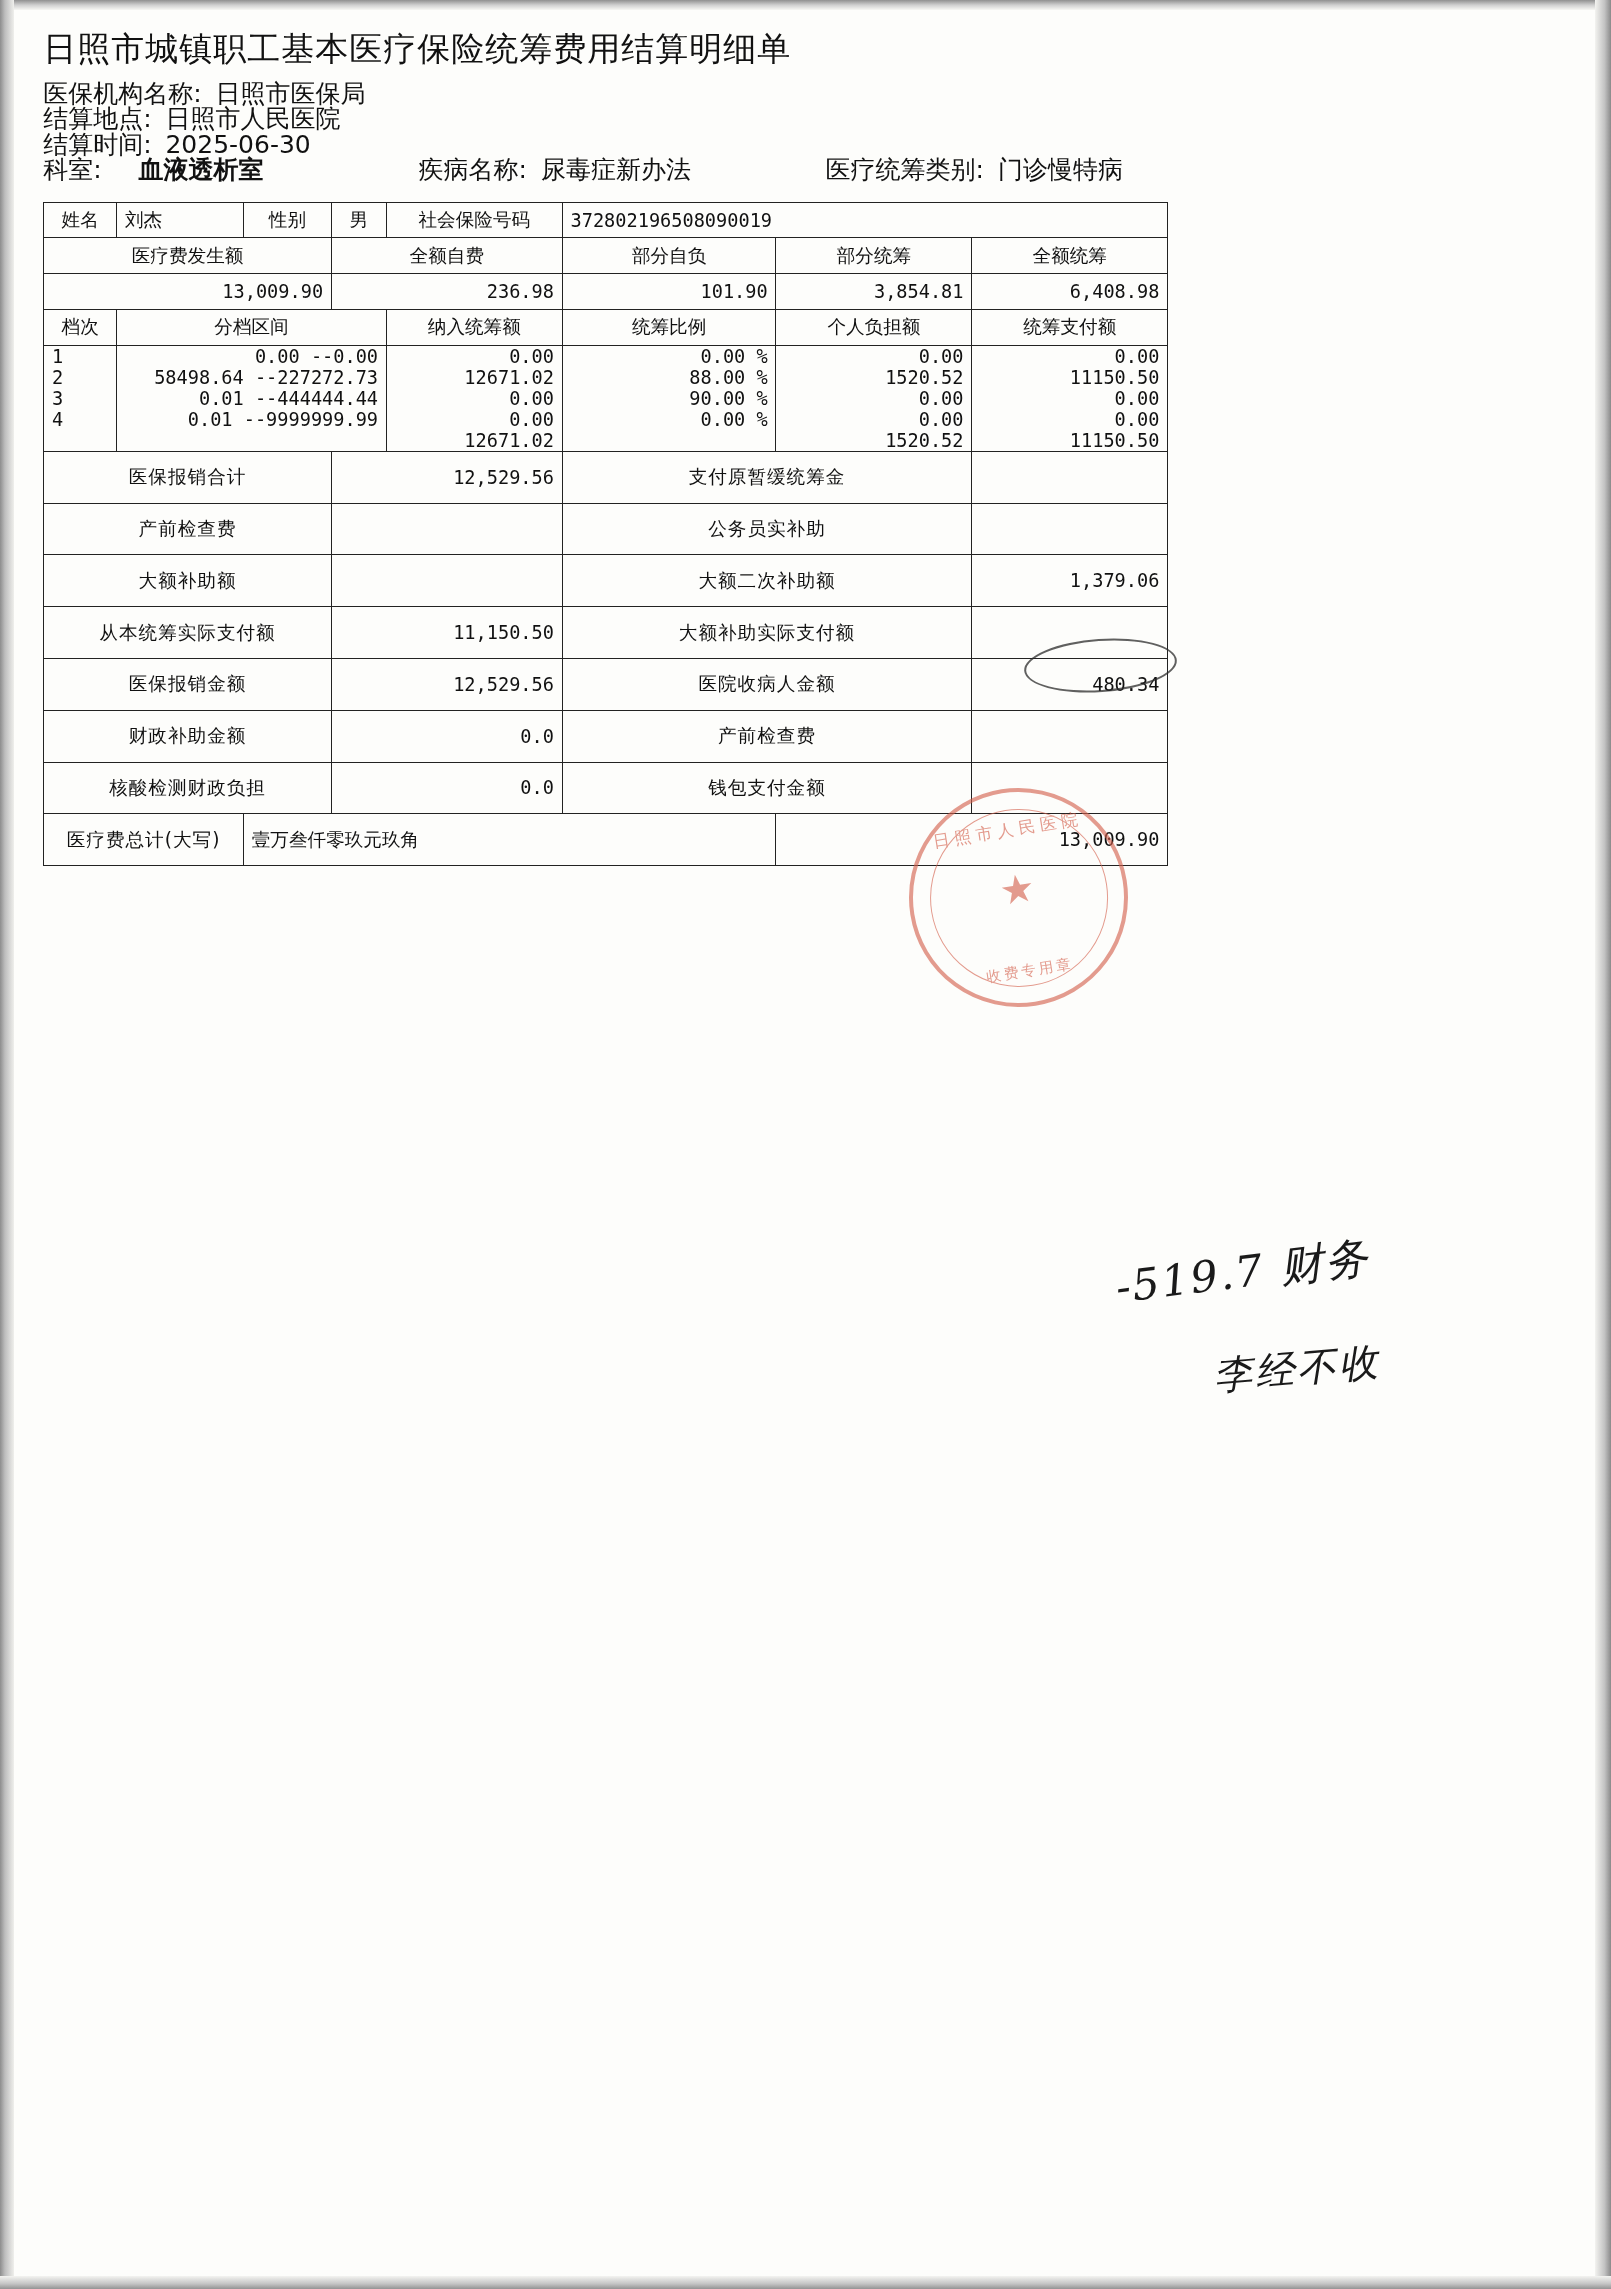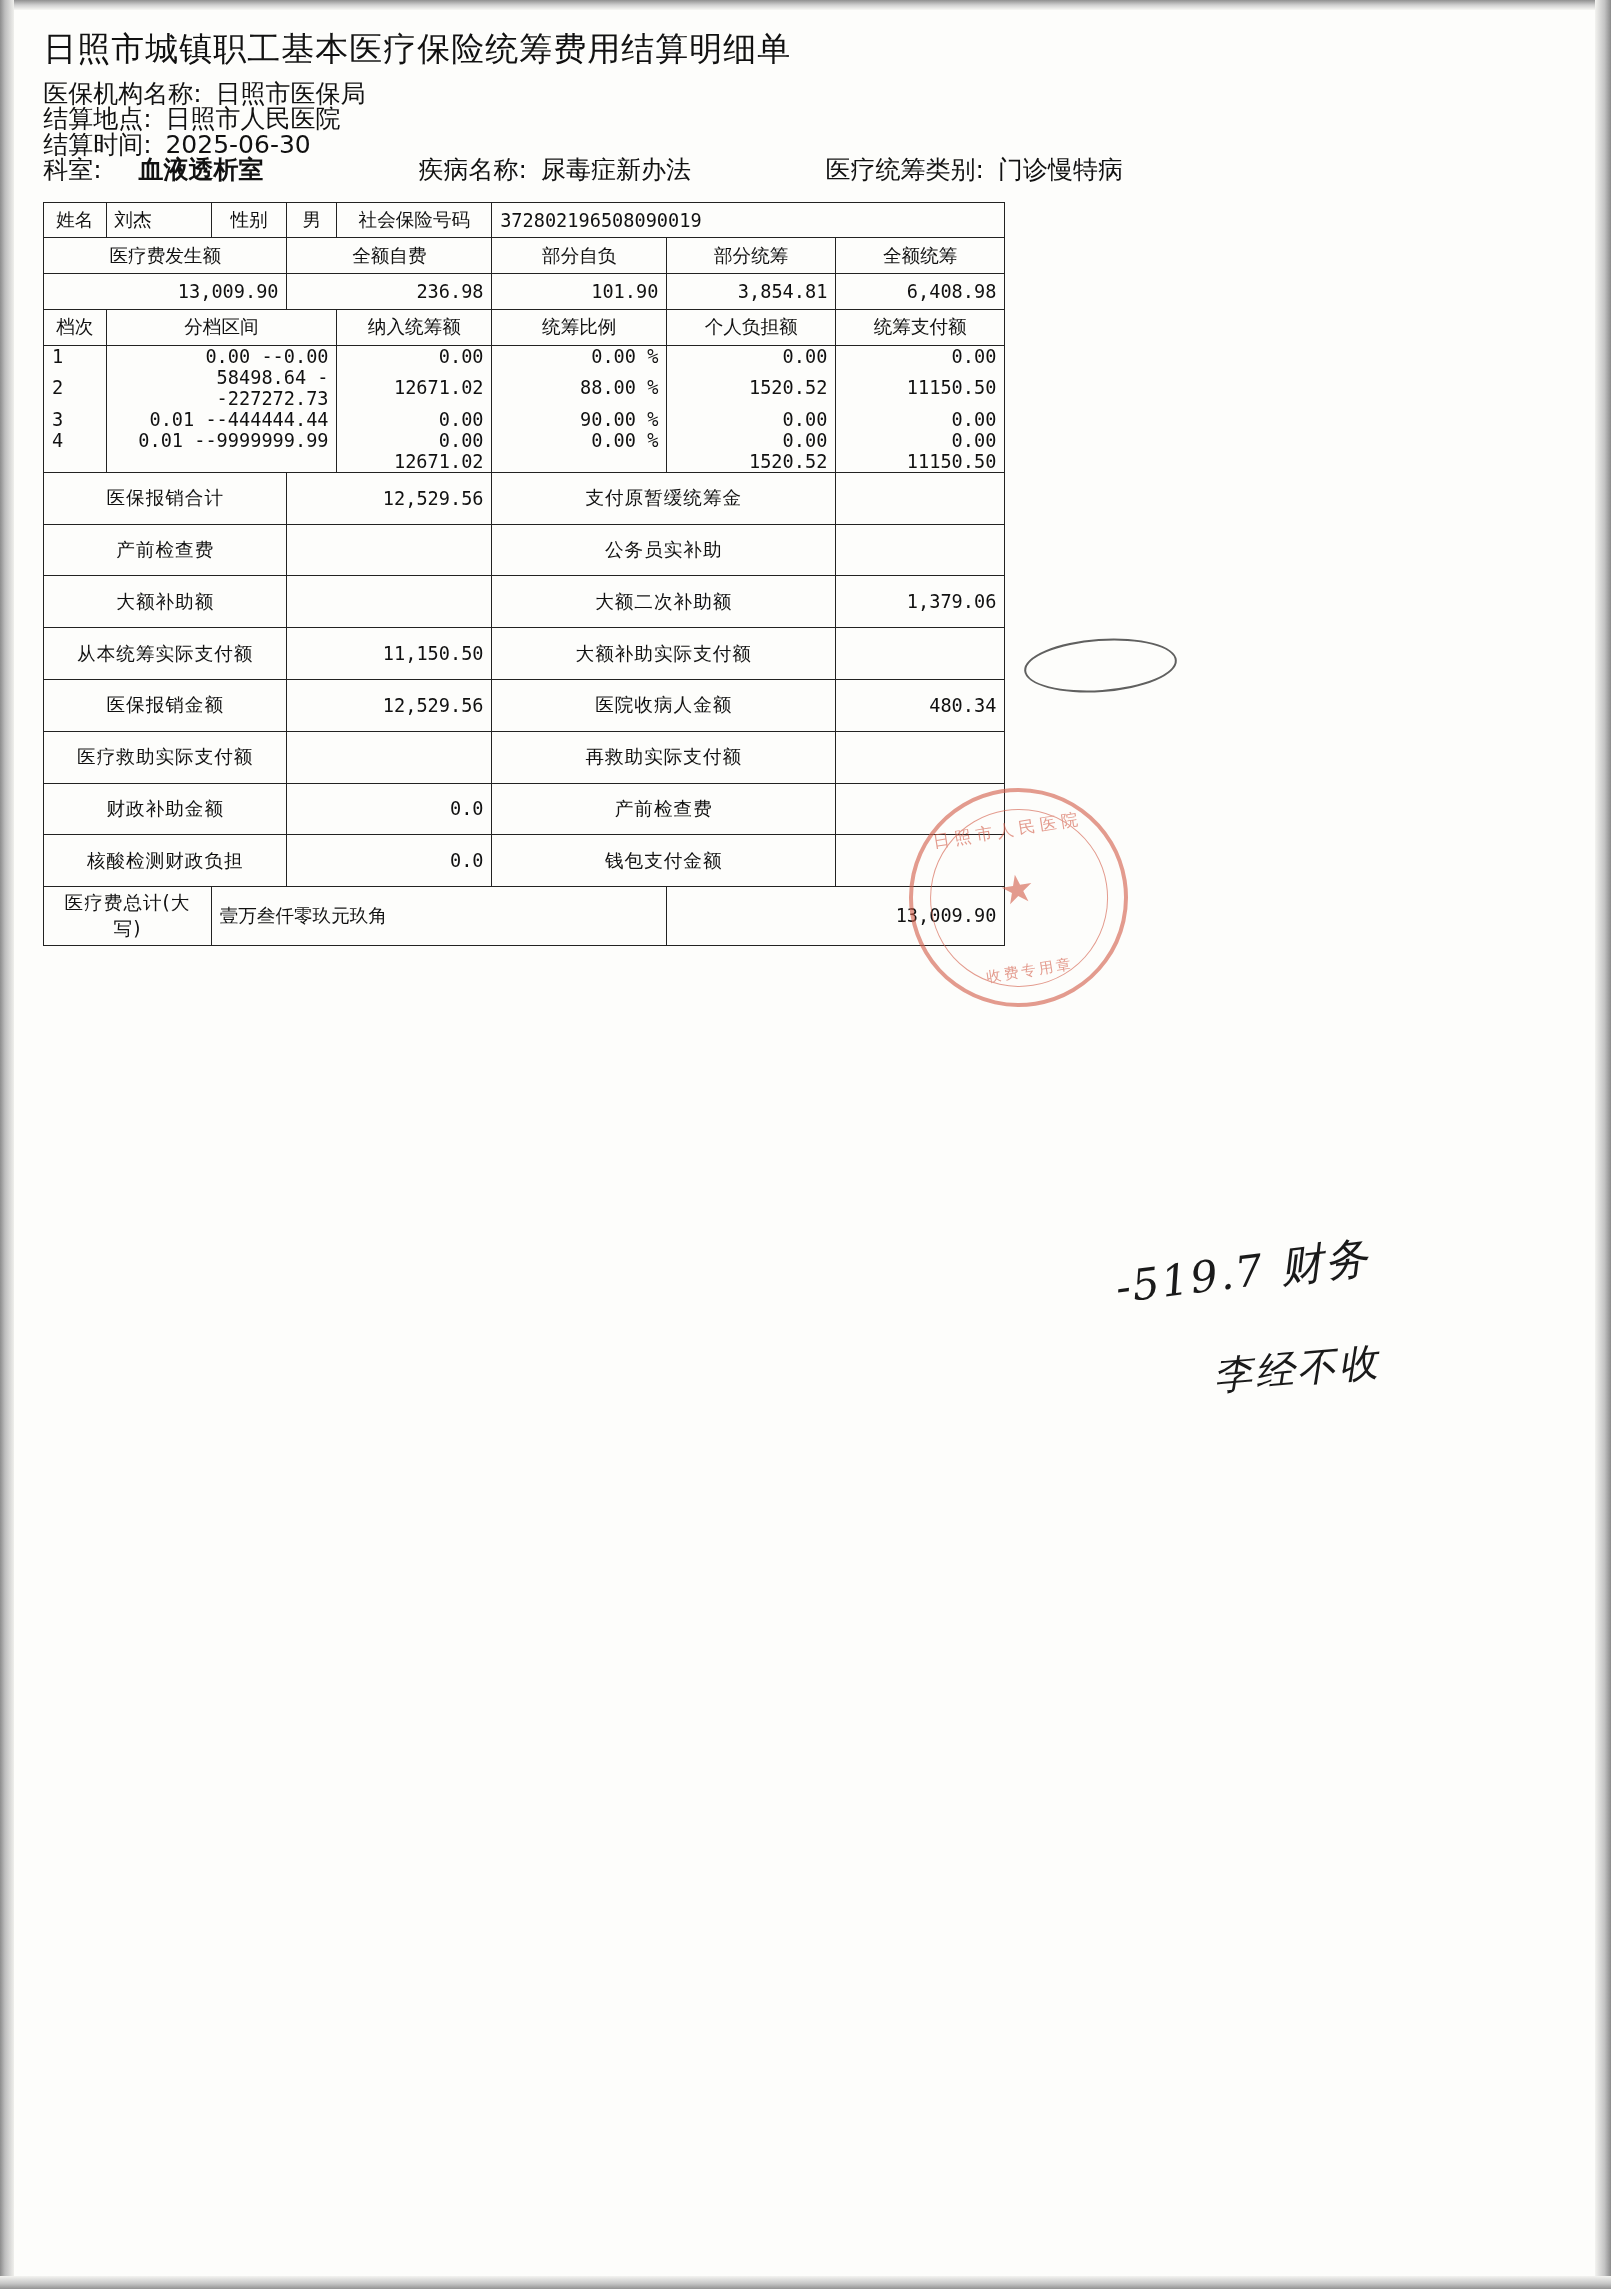--- a/index.html
+++ b/index.html
@@ -65,21 +65,21 @@
     white-space: nowrap;
     font-family: "DejaVu Sans", sans-serif;
   }
   .meta .val { margin-left: 5.9px; }
 
   
   .tbl {
     position: absolute;
     left: 21.6px;
     top: 137px;
-    width: 962px;
+    width: 1125px;
     border-collapse: collapse;
     font-size: 18.6px;
     color: #111;
     font-family: "DejaVu Sans", sans-serif;
     background: transparent;
   }
   .tbl td {
     border: 1px solid #222;
     padding: 2.9px 7.8px;
     height: 29px;
@@ -355,26 +355,20 @@
         <td class="lblcell" colspan="2" style="height:45px">大额补助实际支付额</td>
         <td class="r num" style="height:45px"></td>
       </tr>
       <tr style="height:45px">
         <td class="lblcell" colspan="3" style="height:45px">医保报销金额</td>
         <td class="r num" colspan="2" style="height:45px">12,529.56</td>
         <td class="lblcell" colspan="2" style="height:45px">医院收病人金额</td>
         <td class="r num" style="height:45px">480.34</td>
       </tr>
       <tr style="height:45px">
-        <td class="lblcell" colspan="3" style="height:45px">医疗救助实际支付额</td>
-        <td class="r num" colspan="2" style="height:45px"></td>
-        <td class="lblcell" colspan="2" style="height:45px">再救助实际支付额</td>
-        <td class="r num" style="height:45px"></td>
-      </tr>
-      <tr style="height:45px">
         <td class="lblcell" colspan="3" style="height:45px">财政补助金额</td>
         <td class="r num" colspan="2" style="height:45px">0.0</td>
         <td class="lblcell" colspan="2" style="height:45px">产前检查费</td>
         <td class="r num" style="height:45px"></td>
       </tr>
       <tr style="height:45px">
         <td class="lblcell" colspan="3" style="height:45px">核酸检测财政负担</td>
         <td class="r num" colspan="2" style="height:45px">0.0</td>
         <td class="lblcell" colspan="2" style="height:45px">钱包支付金额</td>
         <td class="r num" style="height:45px"></td>

